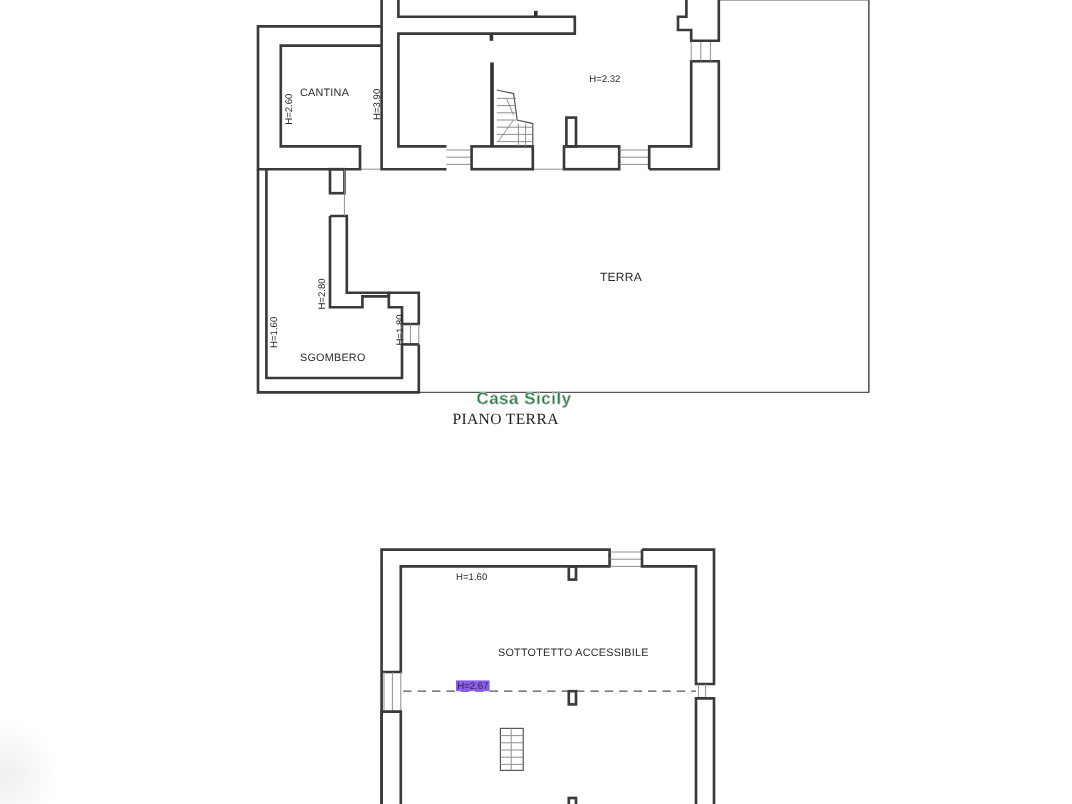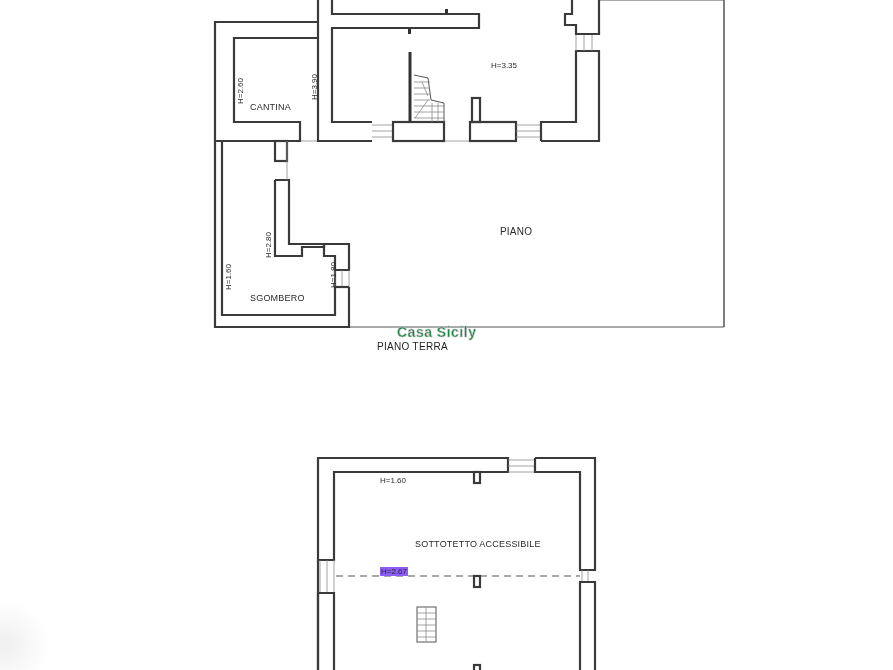--- a/index.html
+++ b/index.html
@@ -7,21 +7,21 @@
            font-family: "Liberation Sans", sans-serif; }
     #plan { position: absolute; left: 0; top: 0; width: 893px; height: 670px; }
     .wall { fill: none; stroke: #3a3a3a; stroke-width: 2.2; }
     .thin { fill: none; stroke: #555; stroke-width: 1; }
     .hair { fill: none; stroke: #8a8a8a; stroke-width: 0.8; }
     .dash { fill: none; stroke: #555; stroke-width: 1.1; stroke-dasharray: 7 5; }
     .lbl { position: absolute; color: #2a2a2a; white-space: nowrap; }
     .room { font-size: 9px; letter-spacing: 0.2px; }
     .hgt  { font-size: 8px; }
     .vert { transform: rotate(-90deg); transform-origin: left top; }
-    .title { font-size: 10px; color: #1e1e1e; letter-spacing: 0.3px; }
+    .title { font-size: 13px; color: #1e1e1e; letter-spacing: 0.3px; font-family: Liberation Serif, serif; }
     .watermark { font-size: 14px; color: #15803d; font-weight: bold; letter-spacing: 0.5px;
                  -webkit-text-stroke: 0.6px #c8c8c8; }
     .smudge { position: absolute; left: -40px; top: 600px; width: 90px; height: 90px;
               border-radius: 50%; background: radial-gradient(circle, #efefef 0%, rgba(255,255,255,0) 70%); }
   </style>
 </head>
 <body>
 
 <div class="smudge"></div>
 
@@ -110,27 +110,27 @@
     <rect class="thin" x="417" y="607" width="19" height="35"></rect>
     <line class="hair" x1="417" y1="613" x2="436" y2="613"></line>
     <line class="hair" x1="417" y1="619" x2="436" y2="619"></line>
     <line class="hair" x1="417" y1="625" x2="436" y2="625"></line>
     <line class="hair" x1="417" y1="631" x2="436" y2="631"></line>
     <line class="hair" x1="417" y1="637" x2="436" y2="637"></line>
     <line class="hair" x1="426" y1="607" x2="426" y2="642"></line>
   </g>
 </svg>
 
-<span class="lbl room" style="left:250px;top:72px;margin-top:30px;">CANTINA</span>
+<span class="lbl room" style="left:250px;top:72px;">CANTINA</span>
 <span class="lbl hgt vert" style="left:236px;top:104px;">H=2.60</span>
 <span class="lbl hgt vert" style="left:310px;top:100px;">H=3.90</span>
 
-<span class="lbl hgt" style="left:491px;top:61px;">H=3.35</span>
+<span class="lbl hgt" style="left:491px;top:61px;">H=2.32</span>
 
-<span class="lbl room" style="left:500px;top:226px;font-size:10px;">PIANO</span>
+<span class="lbl room" style="left:500px;top:226px;font-size:10px;">TERRA</span>
 
 <span class="lbl room" style="left:250px;top:277px;margin-top:16px;">SGOMBERO</span>
 <span class="lbl hgt vert" style="left:224px;top:290px;">H=1.60</span>
 <span class="lbl hgt vert" style="left:264px;top:258px;">H=2.80</span>
 <span class="lbl hgt vert" style="left:329px;top:288px;">H=1.80</span>
 
 <span class="lbl watermark" style="left:397px;top:324px;">Casa Sicily</span>
 <span class="lbl title" style="left:377px;top:341px;">PIANO TERRA</span>
 
 <span class="lbl hgt" style="left:380px;top:476px;">H=1.60</span>

